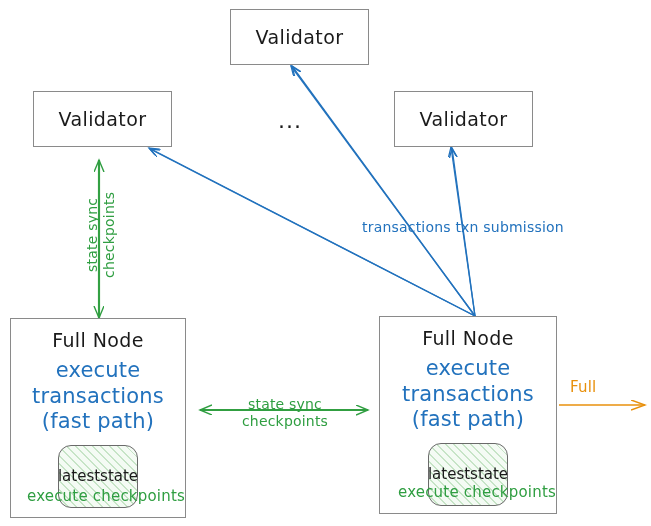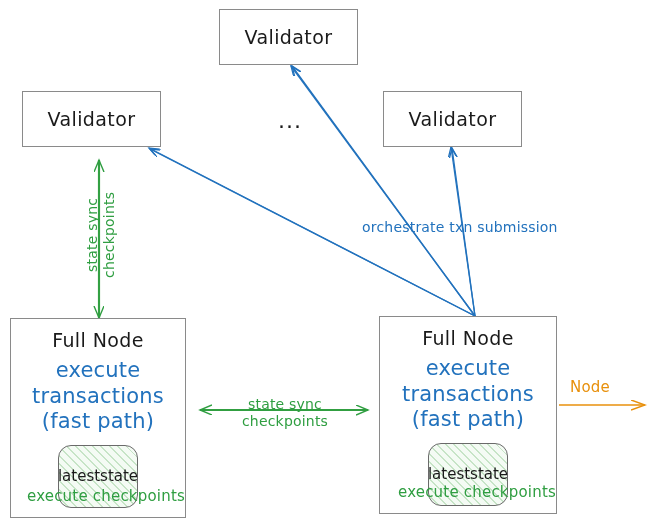--- a/index.html
+++ b/index.html
@@ -29,20 +29,21 @@
   .node-box {
     position: absolute;
     box-sizing: border-box;
     background: #ffffff;
     border: 1.6px solid #8a8a8a;
   }
   .validator-box {
     display: flex;
     align-items: center;
     justify-content: center;
+    margin-left: 11px;
   }
   .validator-label {
     font-family: "DejaVu Sans", sans-serif;
     font-size: 19px;
     color: #1a1a1a;
     letter-spacing: 0.4px;
   }
   .fullnode-box {
     display: flex;
     flex-direction: column;
@@ -208,27 +209,27 @@
       <div>execute transactions</div>
       <div>(fast path)</div>
     </div>
     <div class="fn-state">
       <span>latest</span>
       <span>state</span>
     </div>
     <div class="fn-green">execute checkpoints</div>
   </div>
 
-  <div class="edge-label lbl-blue" style="left:362px; top:219px;">orchestrate txn submission</div>
+  <div class="edge-label lbl-blue" style="left:362px; top:219px;">transactions txn submission</div>
 
   <div class="edge-label lbl-green lbl-vertical" style="left:84px; top:278px;">
     <div>state sync</div>
     <div>checkpoints</div>
   </div>
 
   <div class="edge-label lbl-green lbl-center" style="left:229px; top:396px; width:112px;">
     <div>state sync</div>
     <div>checkpoints</div>
   </div>
 
-  <div class="edge-label lbl-orange" style="left:570px; top:379px; font-size:15px;">Node</div>
+  <div class="edge-label lbl-orange" style="left:570px; top:379px; font-size:15px;">Full</div>
 
 </div>
 
 </body></html>

